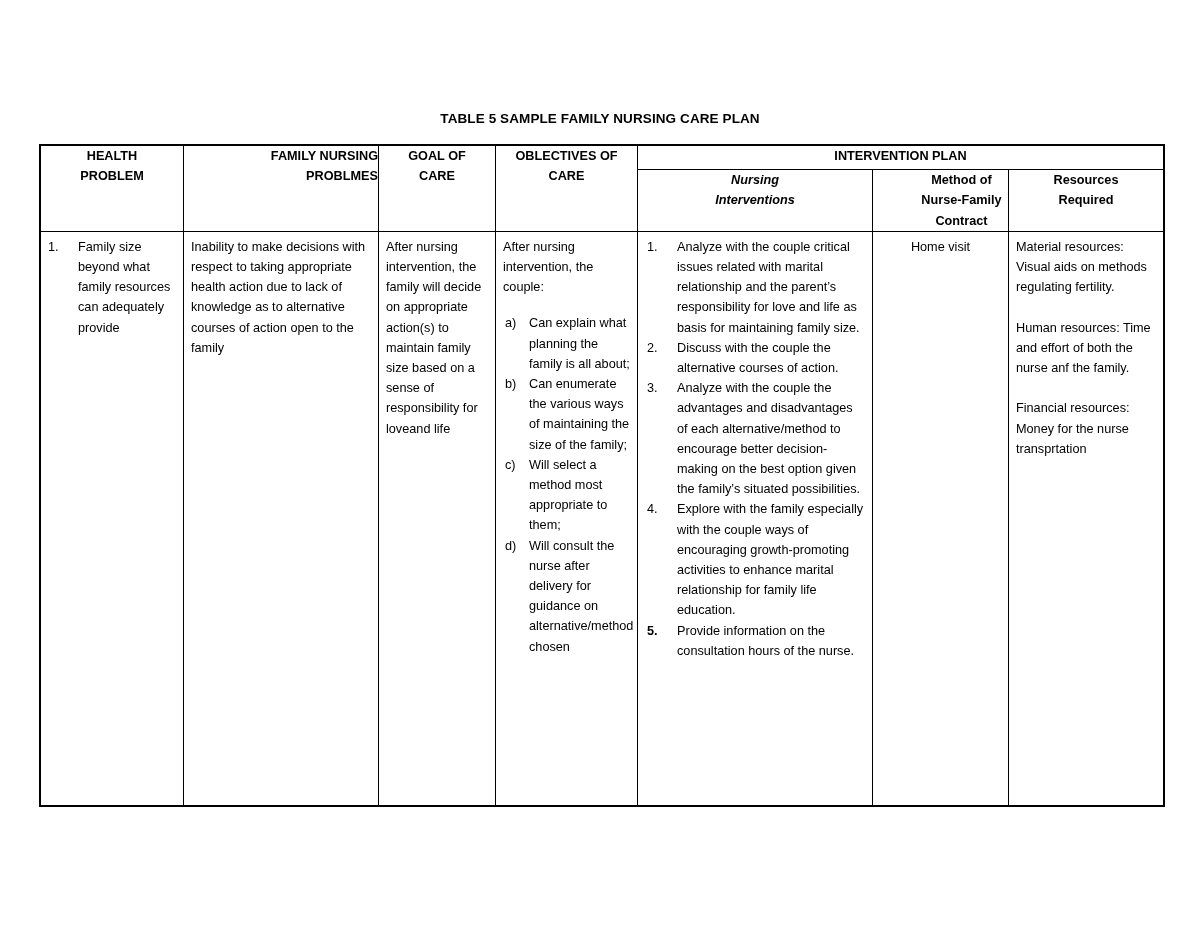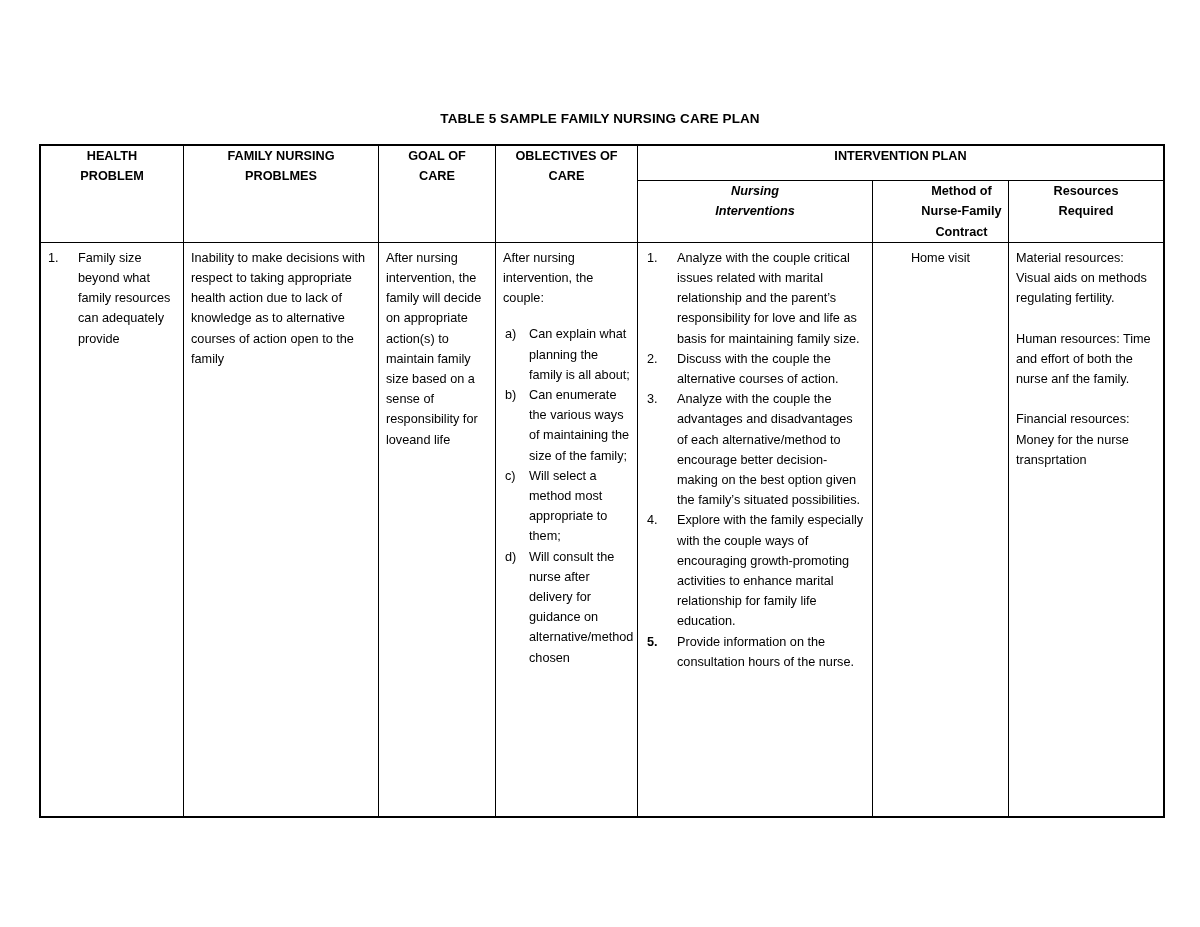--- a/index.html
+++ b/index.html
@@ -123,27 +123,27 @@
         <col class="c4">
       <col class="c5">
         <col class="c6">
         <col class="c7">
     </colgroup>
     <tbody>
 
       <tr>
         <td class="hdr" rowspan="2" style="white-space:pre-line;margin-top:16px;">HEALTH
 PROBLEM</td>
-        <td class="hdr" rowspan="2" style="white-space:pre-line;">FAMILY NURSING
+        <td class="hdr" rowspan="2" style="white-space:pre-line;text-align:right;">FAMILY NURSING
 PROBLMES</td>
         <td class="hdr" rowspan="2" style="white-space:pre-line;">GOAL OF
 CARE</td>
         <td class="hdr" rowspan="2" style="white-space:pre-line;">OBLECTIVES OF
 CARE</td>
-        <td class="hdr" colspan="3" style="border-bottom:1px solid #000; padding-bottom:14px;">INTERVENTION PLAN</td>
+        <td class="hdr" colspan="3" style="border-bottom:1px solid #000; padding-bottom:3px;">INTERVENTION PLAN</td>
       </tr>
       <tr>
         <td class="hdr" style="white-space:pre-line;font-style:italic;">Nursing
 Interventions</td>
         <td class="hdr" style="white-space:pre-line;padding-left:42px;">Method of
 Nurse-Family
 Contract</td>
         <td class="hdr" style="white-space:pre-line;">Resources
 Required</td>
       </tr>

